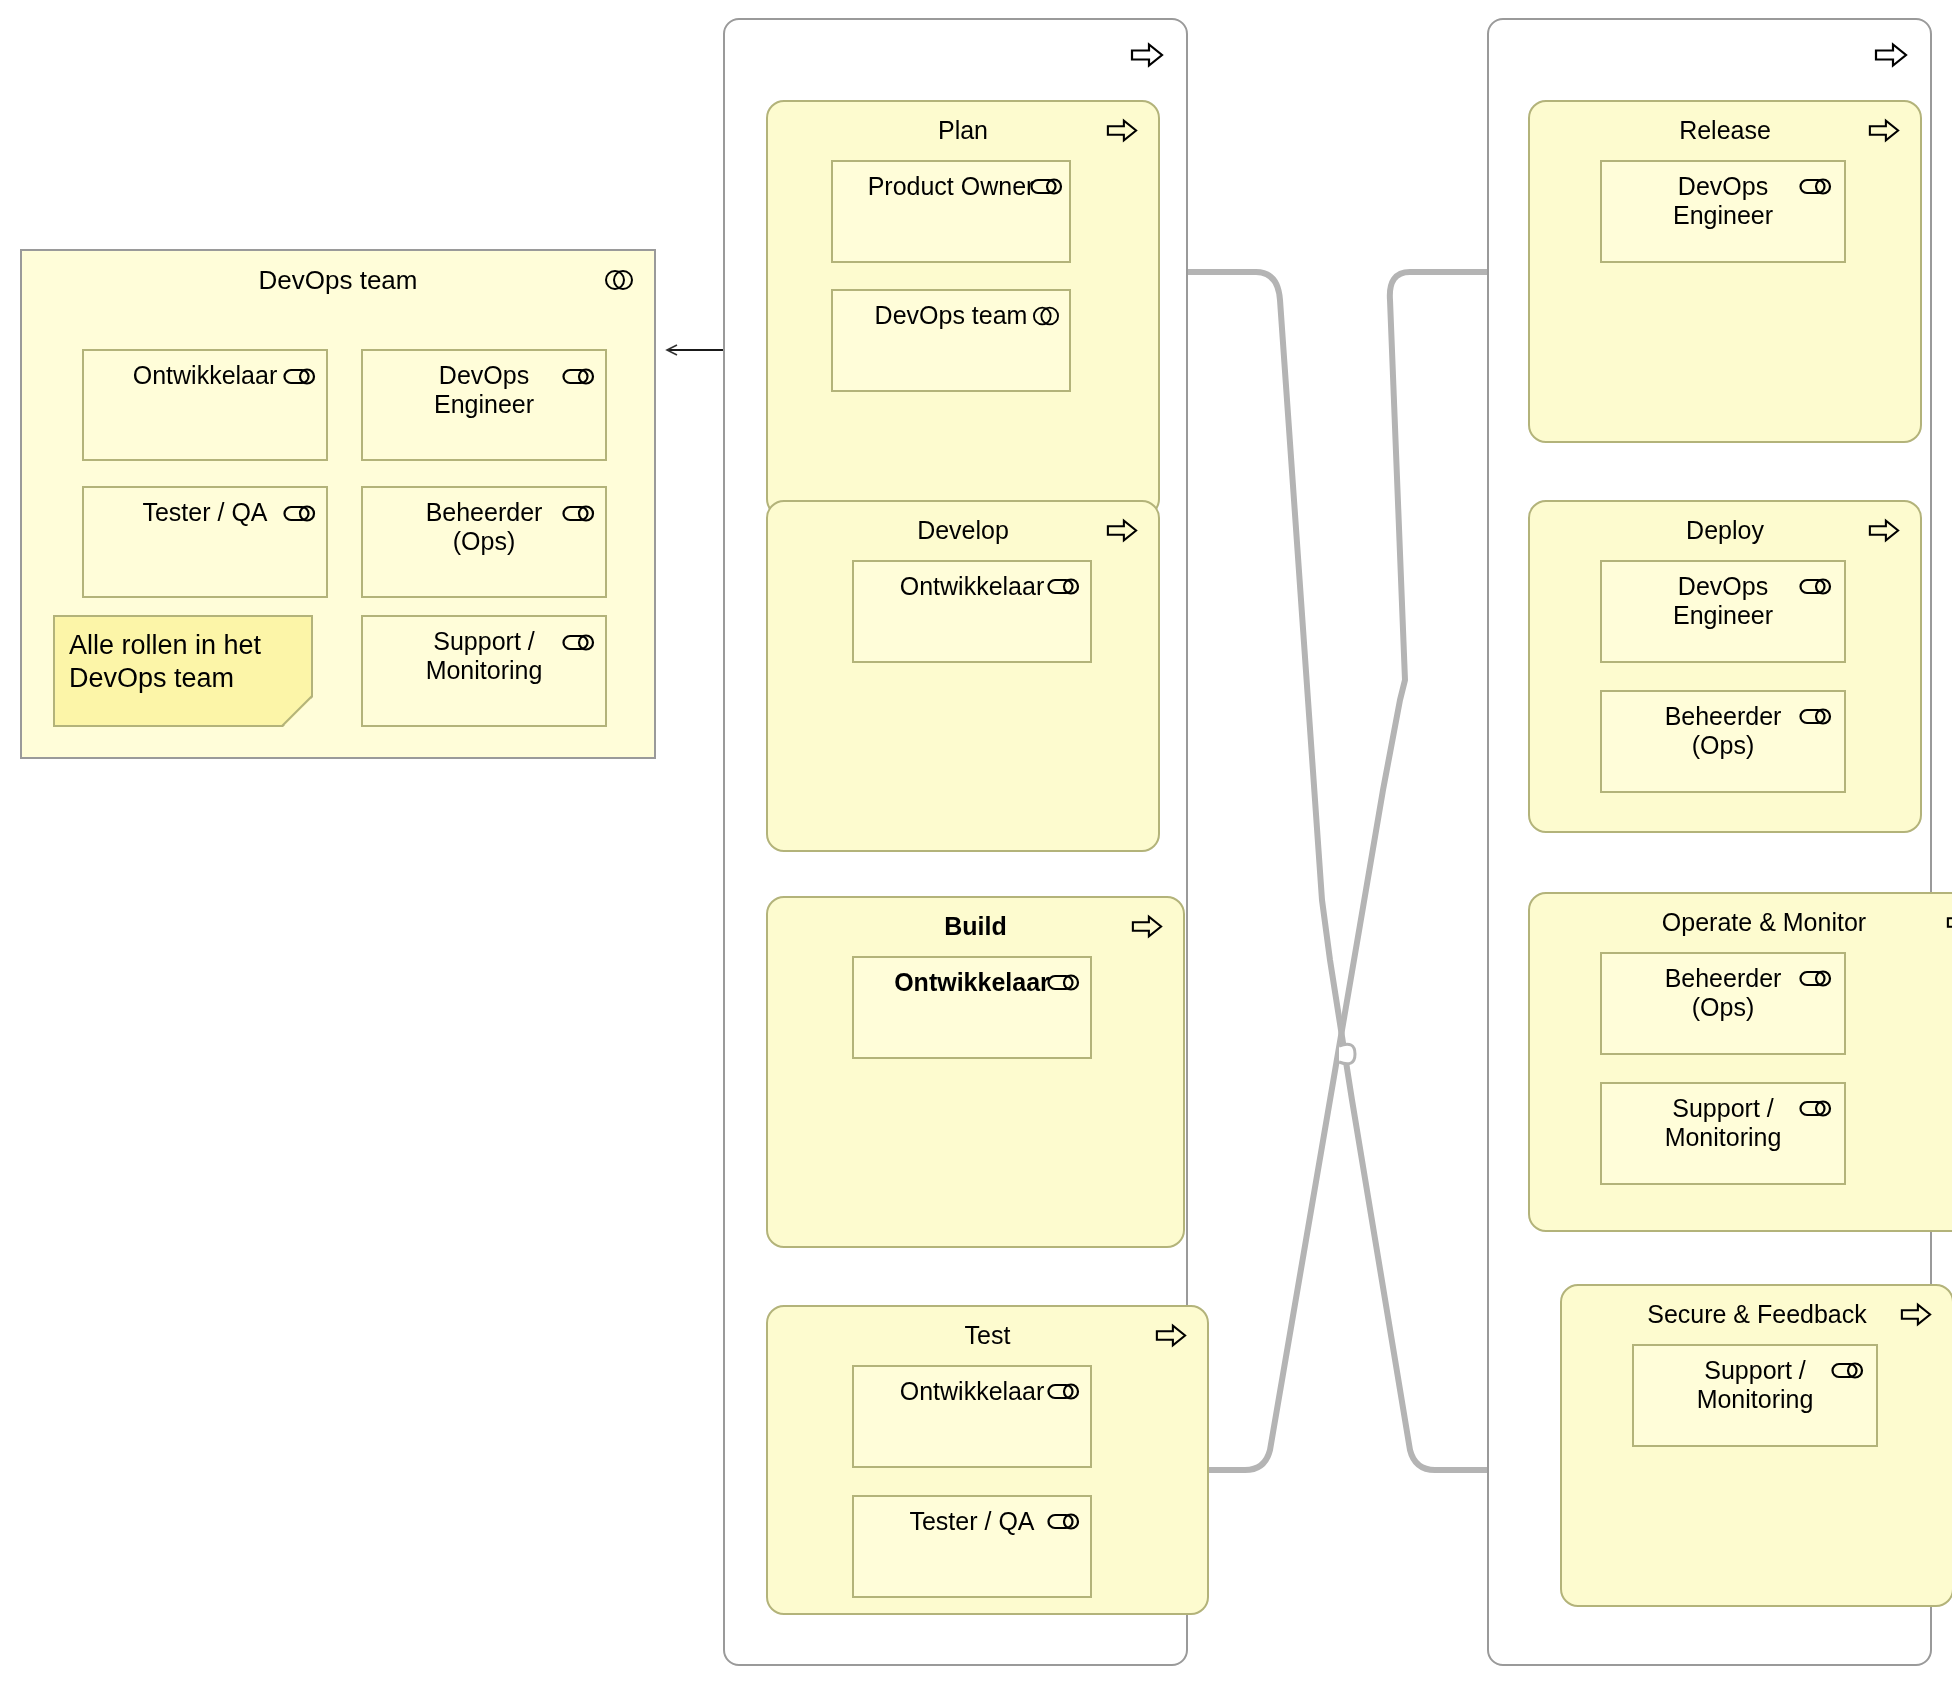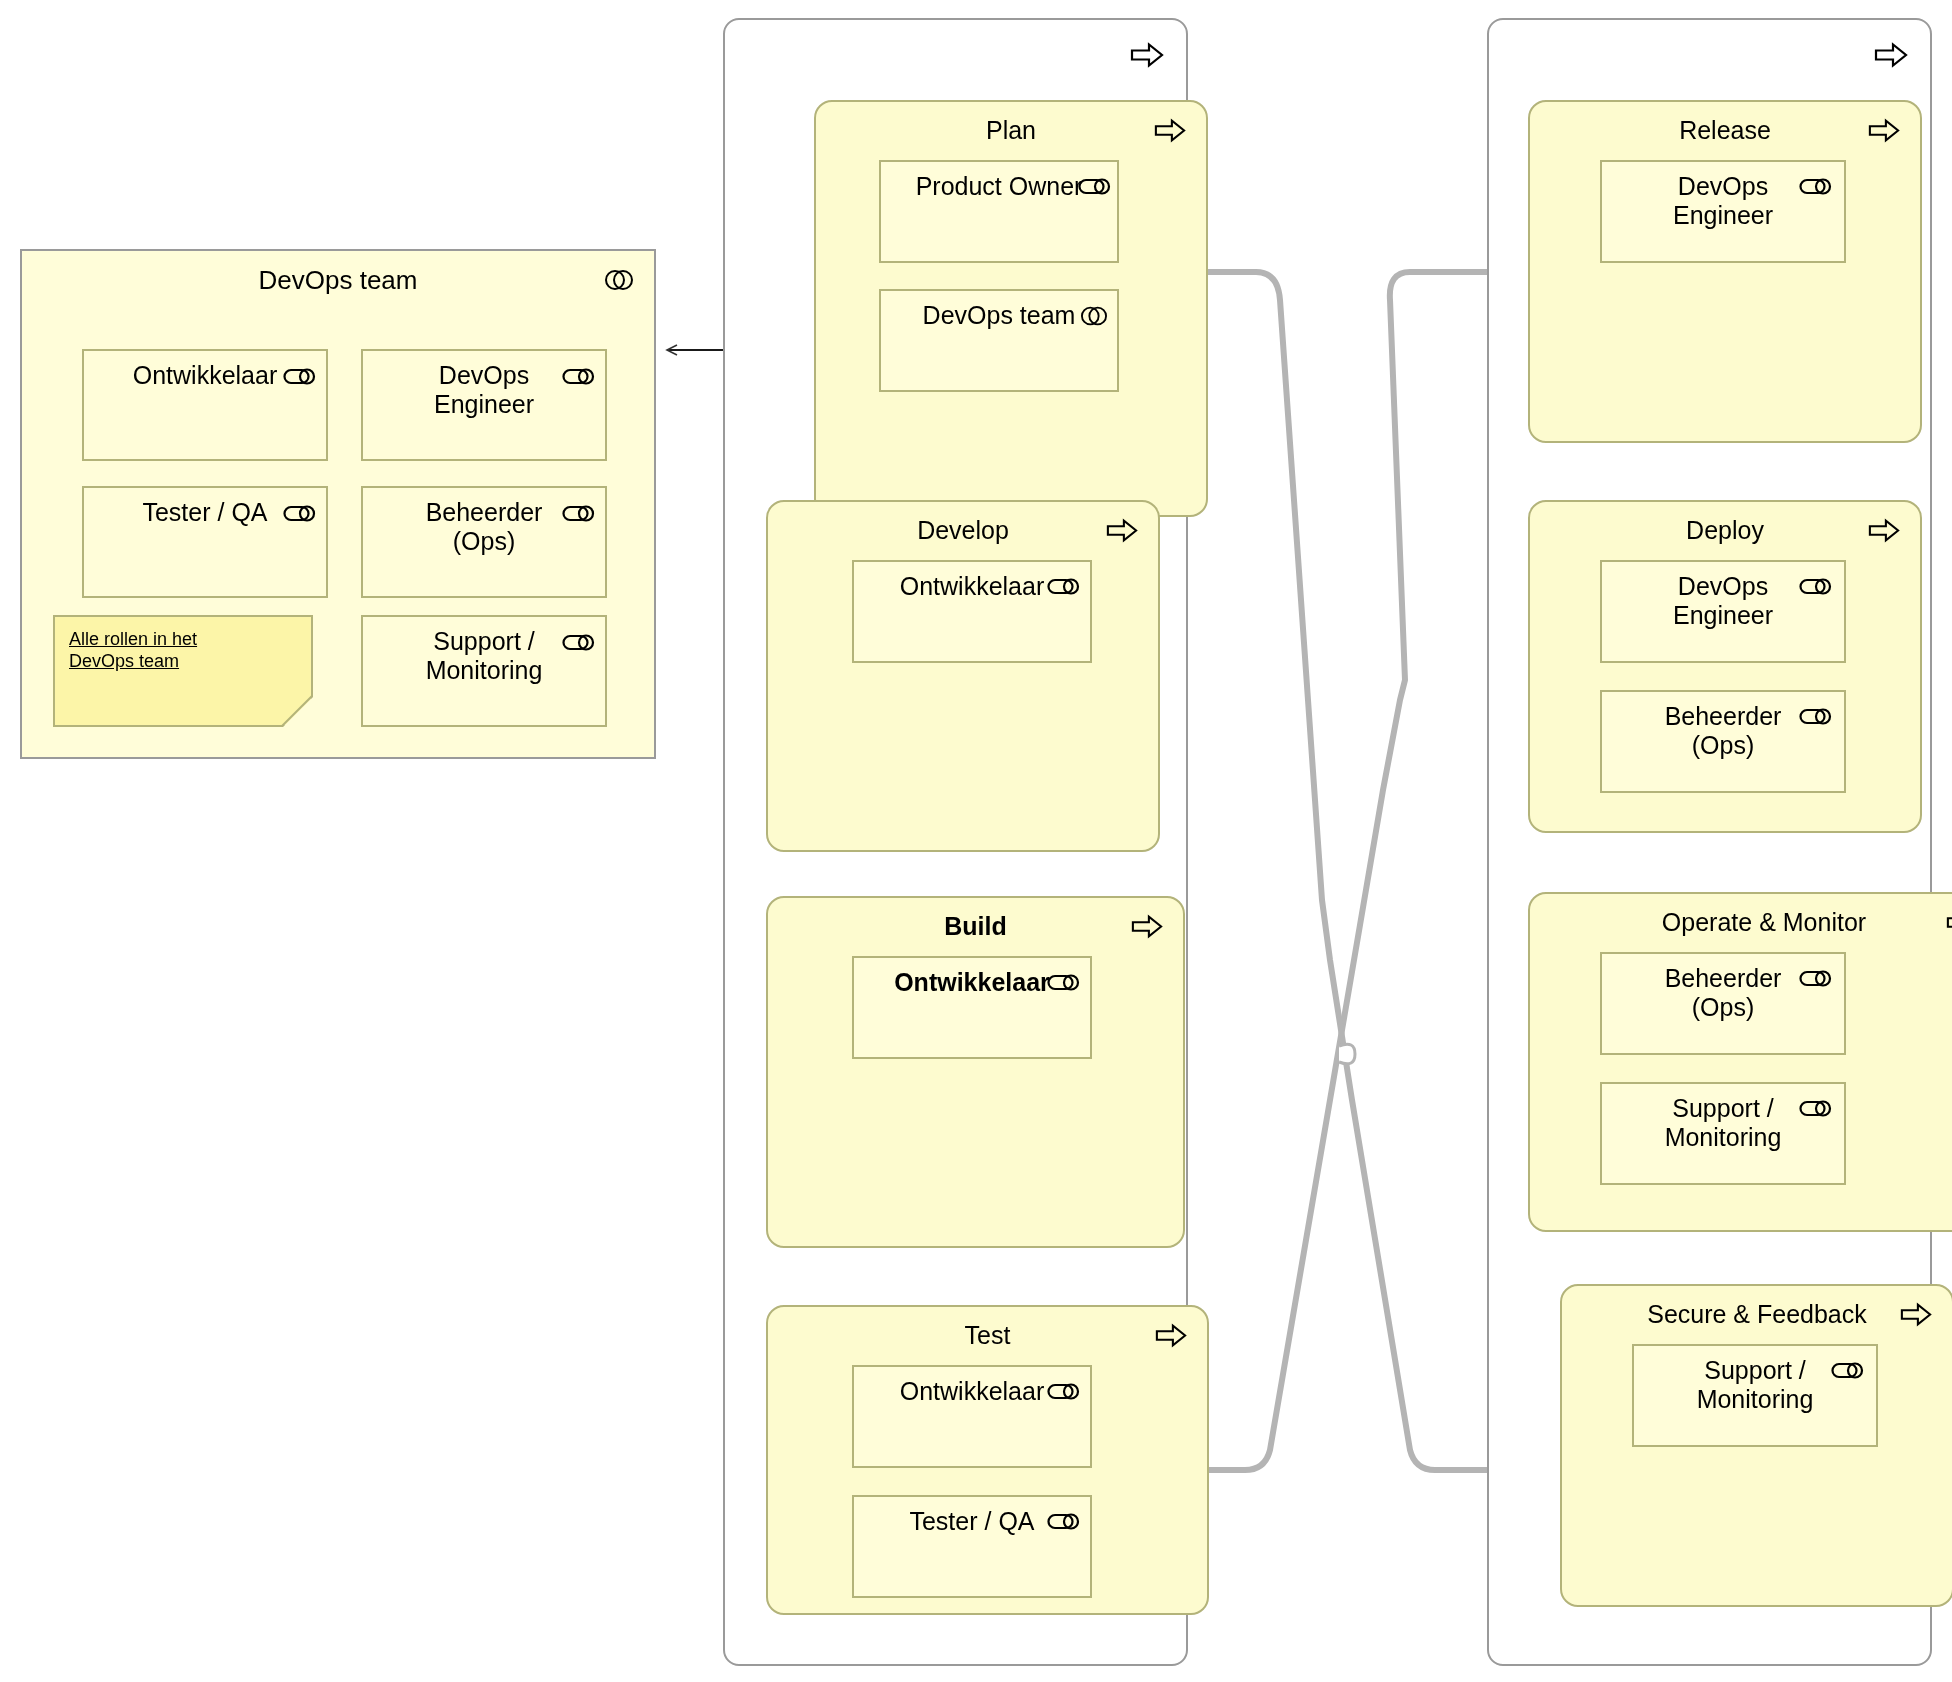--- a/index.html
+++ b/index.html
@@ -86,26 +86,25 @@
   
   .note {
     background: #fcf5a8;
     border: 2px solid #b3b37a;
     position: absolute;
     box-sizing: border-box;
   }
   .note .note-text {
     position: absolute;
     top: 12px; left: 14px; right: 35px;
-    font-size: 18px;
+    font-size: 27px;
     line-height: 1.22;
     color: #000000;
     white-space: pre-line;
     text-align: left;
-    text-decoration: underline;
   }
   .note .fold {
     position: absolute;
     right: -2px; bottom: -2px;
     width: 0; height: 0;
     border-left: 30px solid transparent;
     border-bottom: 30px solid #fffdd9;
   }
   .note .foldline {
     position: absolute;
@@ -251,21 +250,21 @@
   </div>
 
   <div class="abs grouping" style="left:723px; top:18px; width:465px; height:1648px;">
     <span class="icon" style="right:22px; top:22px;">
       <svg width="34" height="26" viewBox="0 0 34 26">
         <path d="M2,8.5 L19,8.5 L19,2.5 L32,13 L19,23.5 L19,17.5 L2,17.5 z" fill="#ffffff" stroke="#000" stroke-width="2.2" stroke-linejoin="miter"></path>
       </svg>
     </span>
   </div>
 
-  <div class="abs process" style="left:766px; top:100px; width:394px; height:417px;margin-left:48px;">
+  <div class="abs process" style="left:766px; top:100px; width:394px; height:417px;">
     <div class="title">Plan</div>
     <span class="icon" style="right:20px; top:16px;">
       <svg width="32" height="25" viewBox="0 0 34 26">
         <path d="M2,8.5 L19,8.5 L19,2.5 L32,13 L19,23.5 L19,17.5 L2,17.5 z" fill="#fdfbcf" stroke="#000" stroke-width="2.2" stroke-linejoin="miter"></path>
       </svg>
     </span>
     <div class="abs role" style="left:63px; top:58px; width:240px; height:103px;">
       <div class="label">Product Owner</div>
       <span class="icon" style="right:6px; top:15px;">
         <svg width="33" height="19" viewBox="0 0 33 19">

